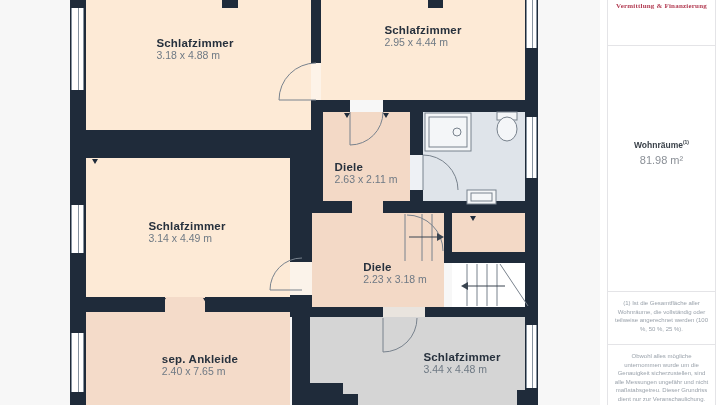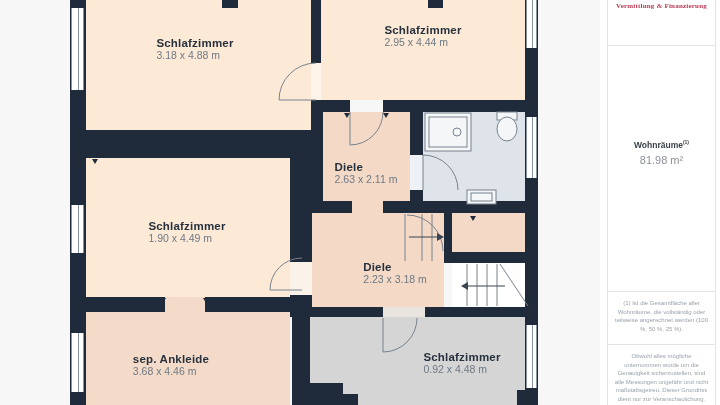--- a/index.html
+++ b/index.html
@@ -141,33 +141,33 @@
     <div class="room-label" style="left:423px;top:36px;">
       <span class="nm">Schlafzimmer</span>
       <span class="dm">2.95 x 4.44 m</span>
     </div>
     <div class="room-label" style="left:366px;top:173px;">
       <span class="nm">Diele</span>
       <span class="dm">2.63 x 2.11 m</span>
     </div>
     <div class="room-label" style="left:187px;top:232px;">
       <span class="nm">Schlafzimmer</span>
-      <span class="dm">1.90 x 4.49 m</span>
+      <span class="dm">3.14 x 4.49 m</span>
     </div>
     <div class="room-label" style="left:395px;top:273px;">
       <span class="nm">Diele</span>
       <span class="dm">2.23 x 3.18 m</span>
     </div>
-    <div class="room-label" style="left:171px;top:365px;">
+    <div class="room-label" style="left:200px;top:365px;">
       <span class="nm">sep. Ankleide</span>
-      <span class="dm">3.68 x 4.46 m</span>
+      <span class="dm">2.40 x 7.65 m</span>
     </div>
     <div class="room-label" style="left:462px;top:363px;">
       <span class="nm">Schlafzimmer</span>
-      <span class="dm">0.92 x 4.48 m</span>
+      <span class="dm">3.44 x 4.48 m</span>
     </div>
   </div>
 
   <aside class="sidebar">
     <div class="inner">
       <div class="logo">Vermittlung &amp; Finanzierung</div>
       <div class="hr" style="top:45px;"></div>
       <div class="area">
         <div class="t"><span>Wohnräume</span><sup>(1)</sup></div>
         <div class="v">81.98 m²</div>

